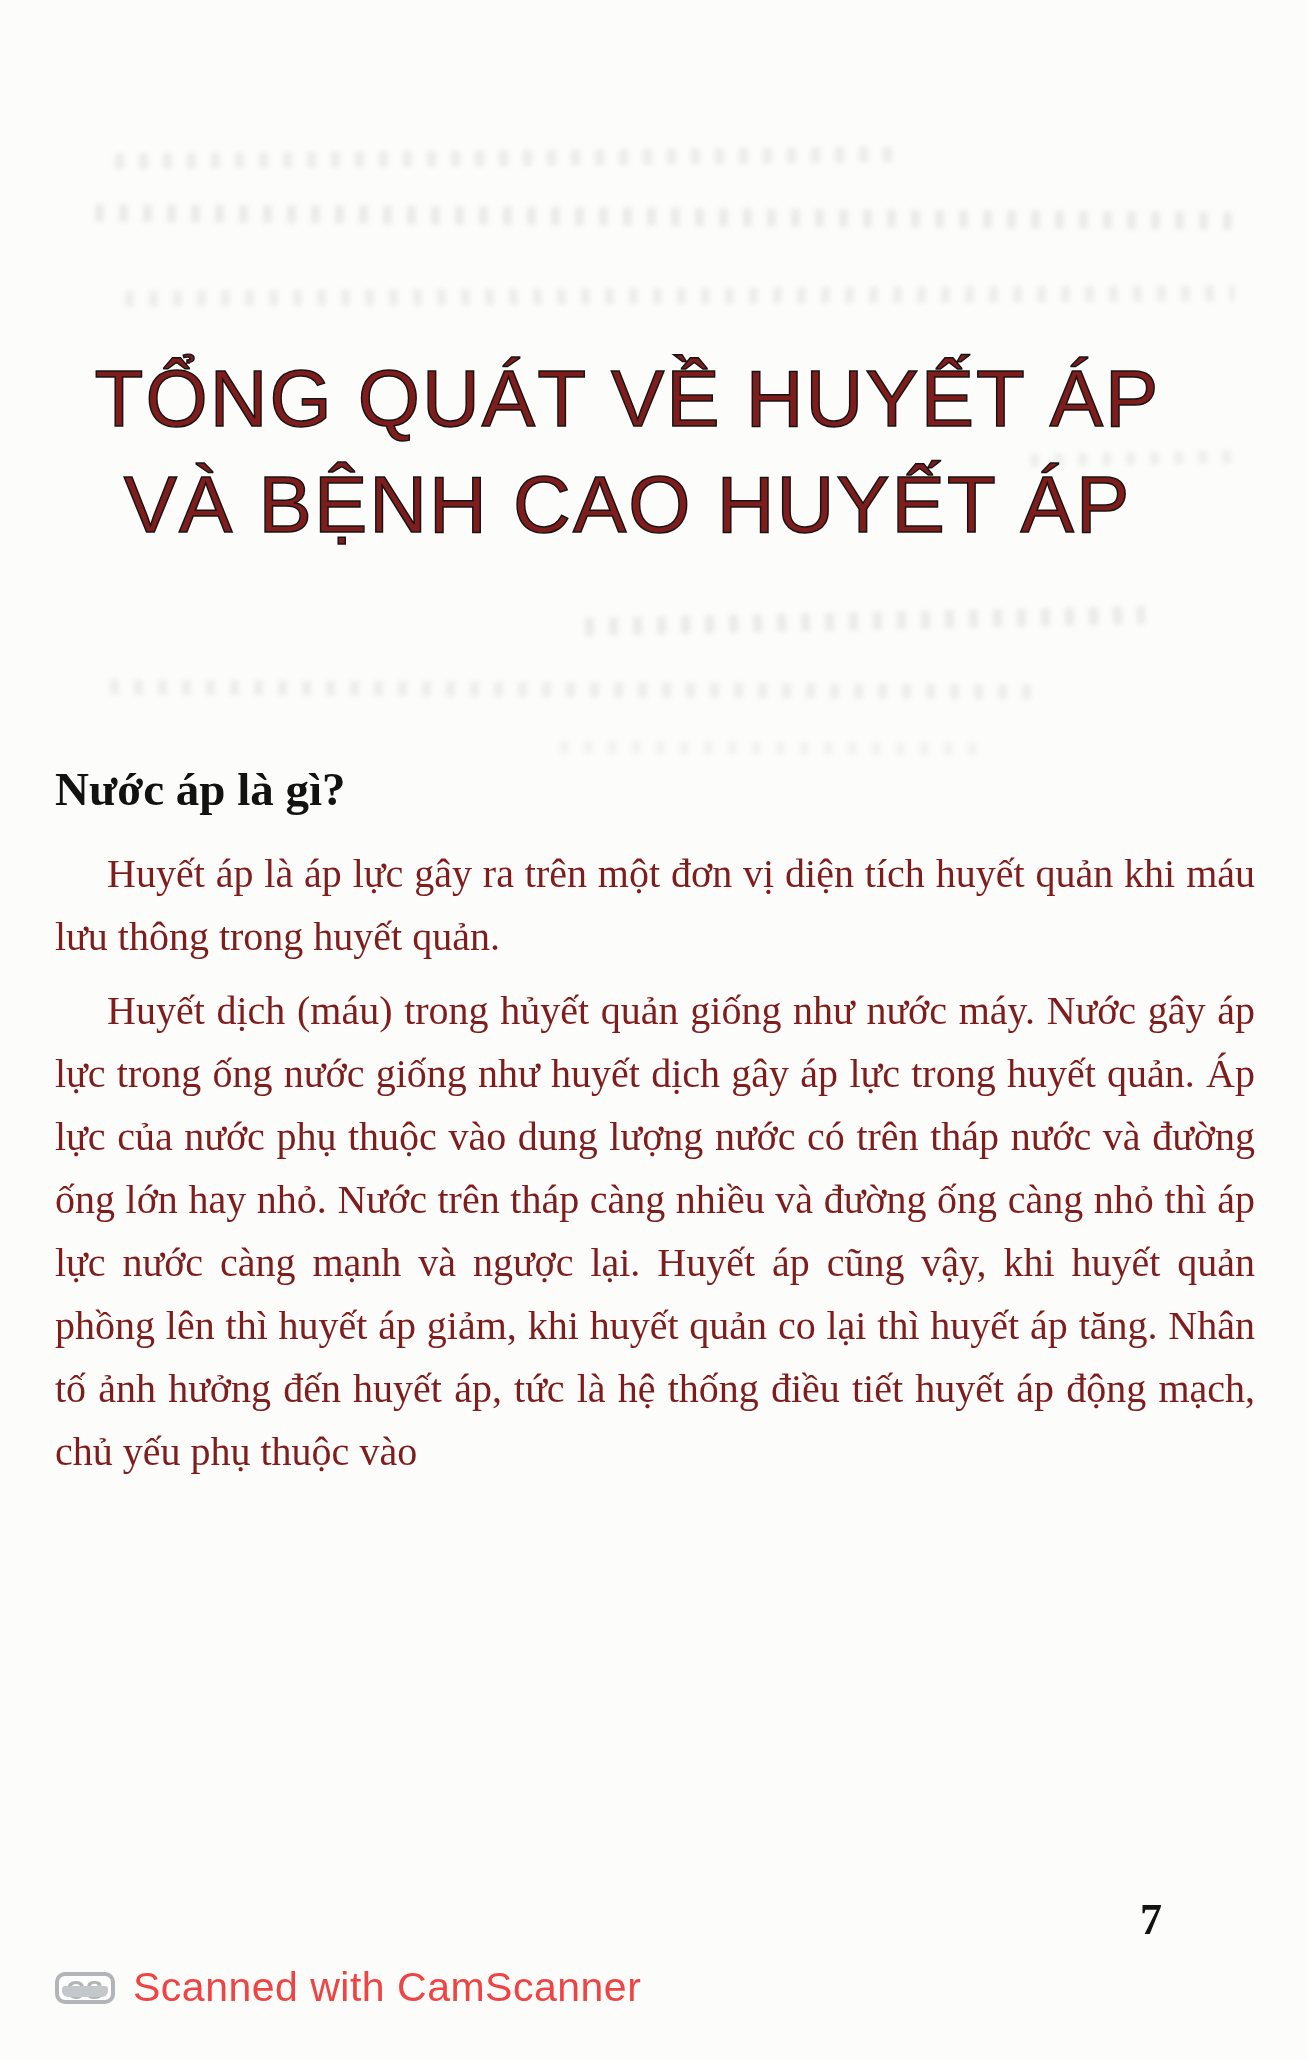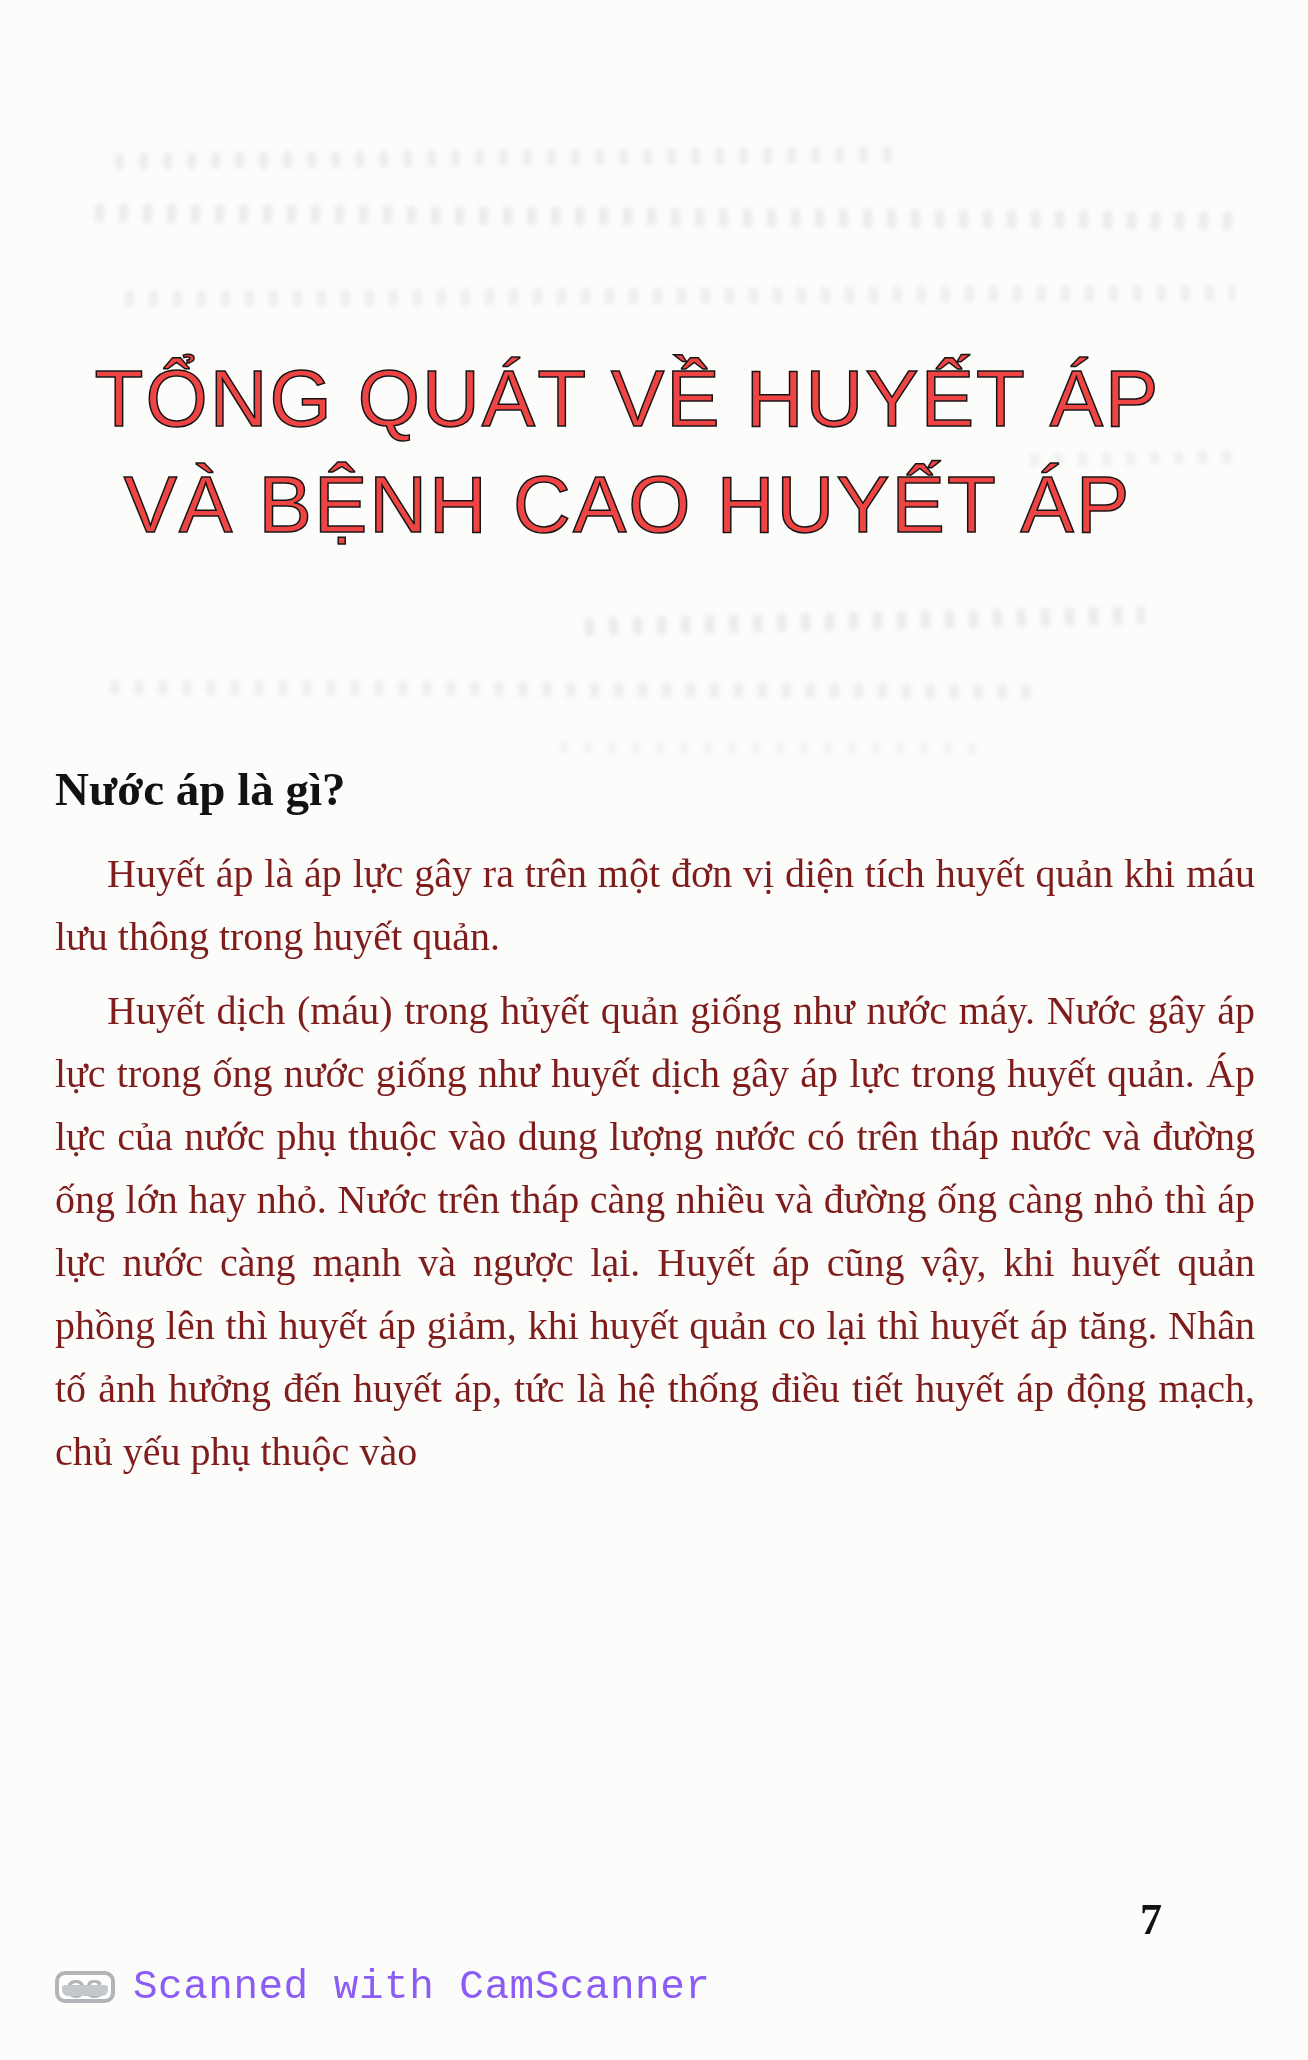--- a/index.html
+++ b/index.html
@@ -36,21 +36,21 @@
   .title {
     position:absolute;
     top:346px; left:55px; width:1145px;
     margin:0;
     text-align:center;
     font-family:"Liberation Sans", sans-serif;
     font-weight:normal;
     font-size:80px;
     line-height:106px;
     letter-spacing:2px;
-    color:#ef4444;
+    color:#7f1d1d;
     -webkit-text-stroke:1.5px #141414;
   }
   .title-line { display:block; }
 
   .heading {
     position:absolute;
     top:762px; left:55px; width:900px;
     margin:0;
     font-family:"Liberation Serif", serif;
     font-weight:bold;
@@ -109,23 +109,23 @@
     color:#b2b5b7;
   }
   .cs-tray {
     position:absolute;
     left:3px; right:3px; bottom:3px;
     height:11px;
     background:#c5c8ca;
     border-radius:3px 3px 6px 6px;
   }
   .watermark-text {
-    font-family:Liberation Mono, monospace;
+    font-family:Liberation Sans, sans-serif;
     font-size:41px;
-    color:#8b5cf6;
+    color:#ef4444;
     letter-spacing:0.5px;
     white-space:nowrap;
   }
 </style>
 </head>
 <body>
 
 <div class="page">
 
   <div class="noise n1"></div>

